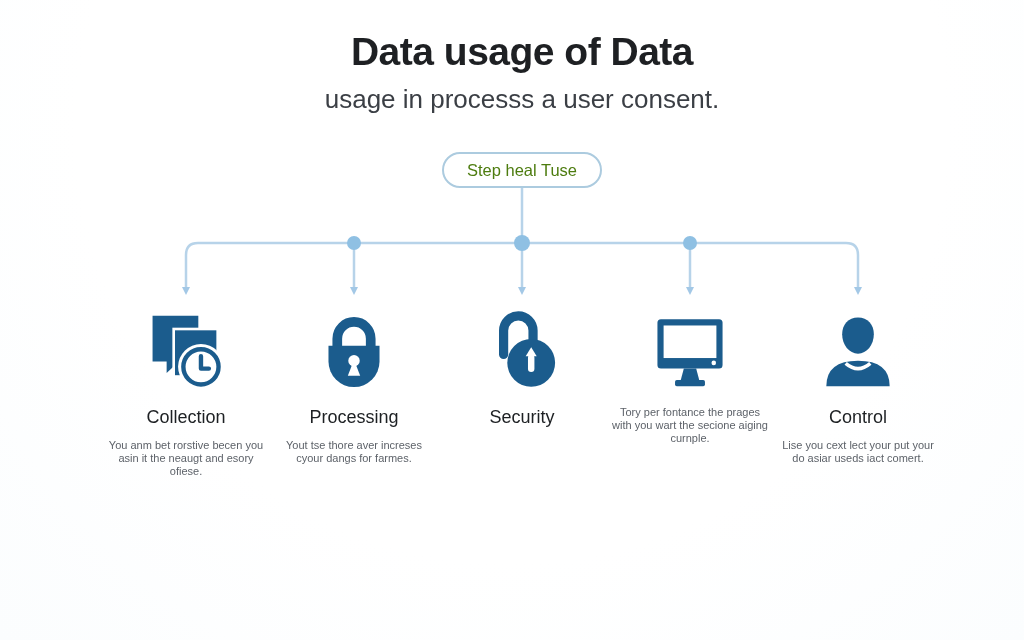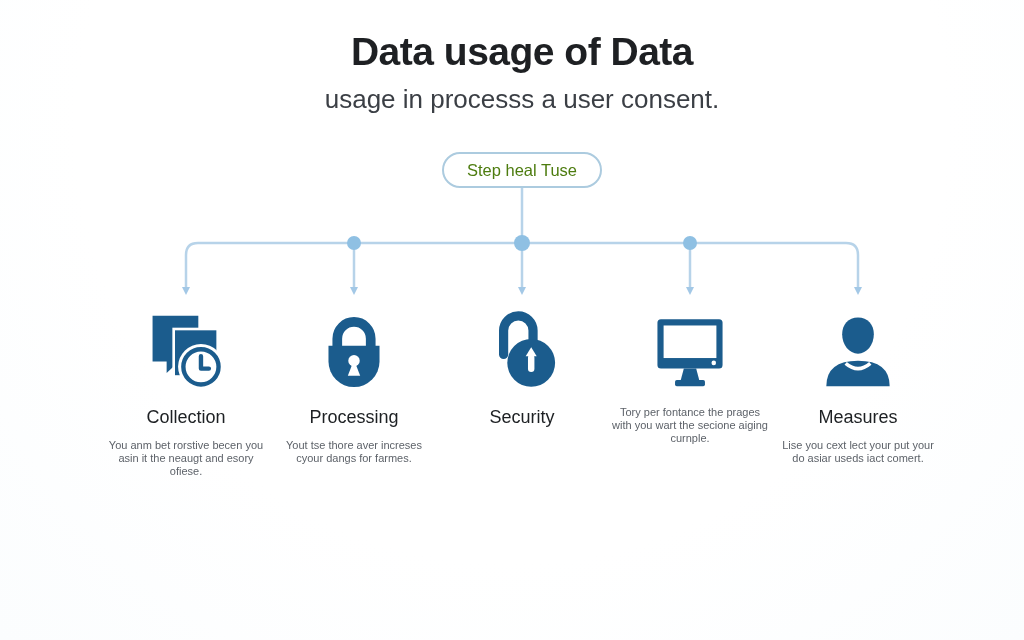--- a/index.html
+++ b/index.html
@@ -120,18 +120,18 @@
     </div>
 
     <div class="col">
       <div class="icon-wrap">
         <svg width="88" height="88" viewBox="0 0 100 100">
           <path d="M50 12 c11 0 18 8 18 19 c0 12 -8 22 -18 22 c-10 0 -18 -10 -18 -22 c0 -11 7 -19 18 -19 Z" fill="#1b5c8d"></path>
           <path d="M14 90 q0 -29 36 -29 q36 0 36 29 Z" fill="#1b5c8d"></path>
           <path d="M36 64 q14 12 28 0" fill="none" stroke="#ffffff" stroke-width="4"></path>
         </svg>
       </div>
-      <h3>Measures</h3>
+      <h3>Control</h3>
       <p>Lise you cext lect your put your do asiar useds iact comert.</p>
     </div>
 
   </div>
 </div>
 
 </body></html>

